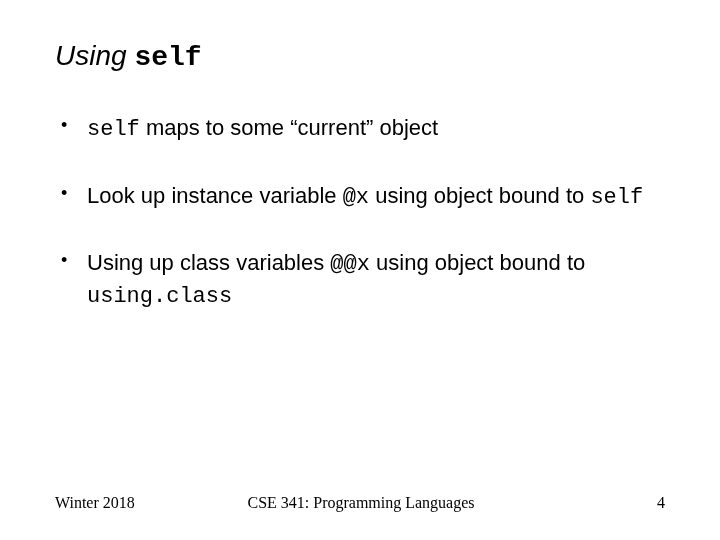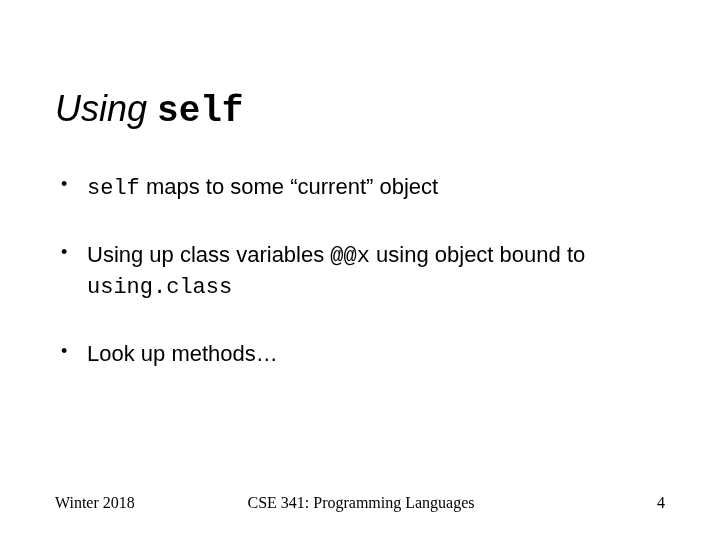--- a/index.html
+++ b/index.html
@@ -1,40 +1,40 @@
 <!DOCTYPE html>
 <html><head>
 <meta charset="utf-8">
 <style>
   * { margin: 0; padding: 0; box-sizing: border-box; }
   html, body { width: 720px; height: 540px; background: #fff; font-family: Arial, Helvetica, sans-serif; color: #000; }
   .slide { position: relative; width: 720px; height: 540px; padding: 40px 55px 30px 55px; }
-  .title { font-size: 36px; font-style: italic; font-weight: 400; margin-bottom: 40px; margin-top: 48px; }
+  .title { font-size: 28px; font-style: italic; font-weight: 400; margin-bottom: 40px; }
   .title .code { font-family: "Courier New", Courier, monospace; font-style: normal; font-weight: bold; }
   ul.bullets { list-style: none; }
   ul.bullets li { font-size: 22px; line-height: 1.35; margin-bottom: 36px; padding-left: 32px; position: relative; }
   ul.bullets li::before { content: "•"; position: absolute; left: 6px; top: 0; font-size: 18px; }
   .code { font-family: "Courier New", Courier, monospace; }
   .footer { position: absolute; bottom: 28px; left: 55px; right: 55px; display: flex; justify-content: space-between; align-items: center; font-size: 16px; }
   .footer .left { font-family: "Times New Roman", Times, serif; }
   .footer .center { font-family: Liberation Serif, serif; position: absolute; left: 2px; right: 0; text-align: center; }
   .footer .right { font-family: "Times New Roman", Times, serif; }
 </style>
 </head>
 <body>
 
 <div class="slide">
   <h1 class="title">
     <span>Using </span><span class="code">self</span>
   </h1>
 
   <ul class="bullets">
     <li><span class="code">self</span><span> maps to some “current” object</span></li>
+    <li><span>Look up instance variable </span><span class="code">@x</span><span> using object bound to </span><span class="code">self</span></li>
     <li><span>Using up class variables </span><span class="code">@@x</span><span> using object bound to </span><span class="code">using.class</span></li>
-    <li><span>Look up methods…</span></li>
   </ul>
 
   <div class="footer">
     <span class="left">Winter 2018</span>
     <span class="center">CSE 341: Programming Languages</span>
     <span class="right">4</span>
   </div>
 </div>
 
 </body></html>

